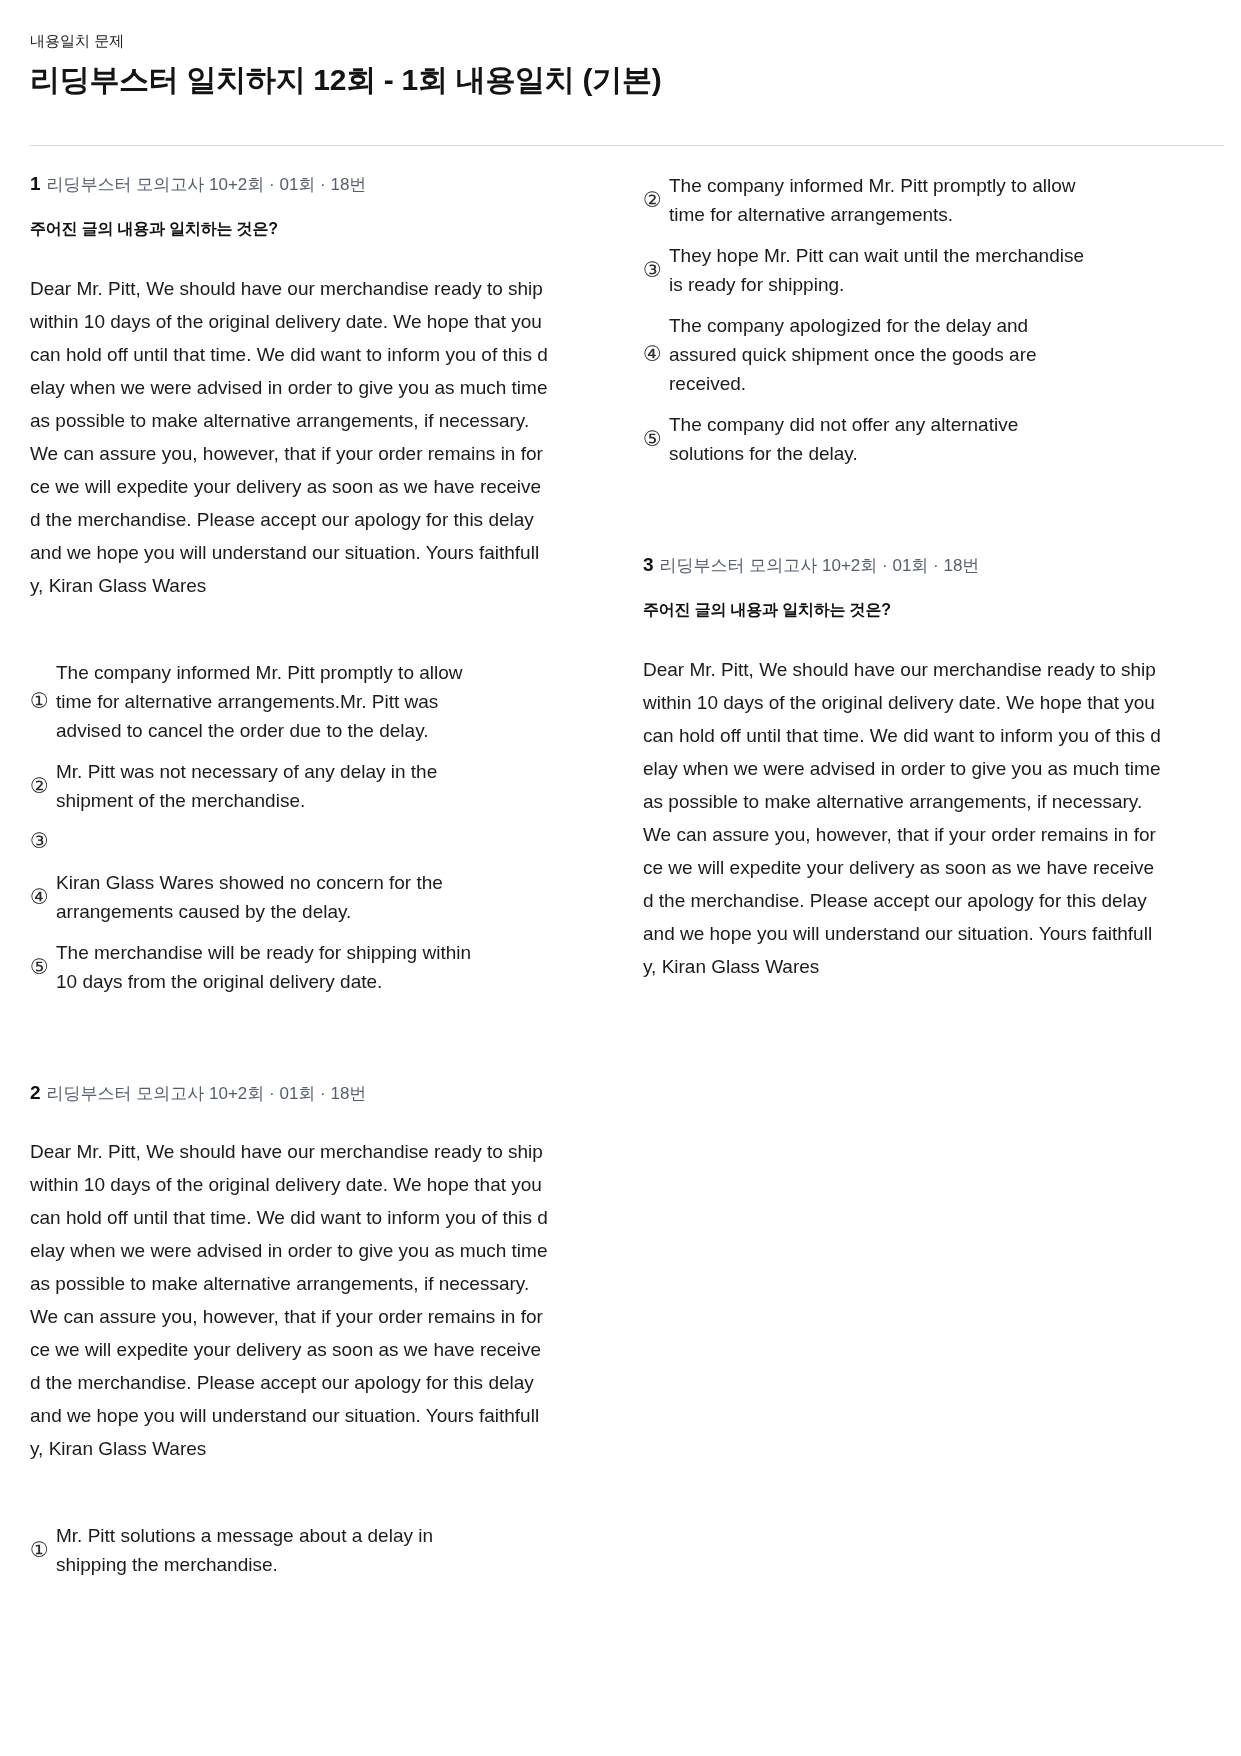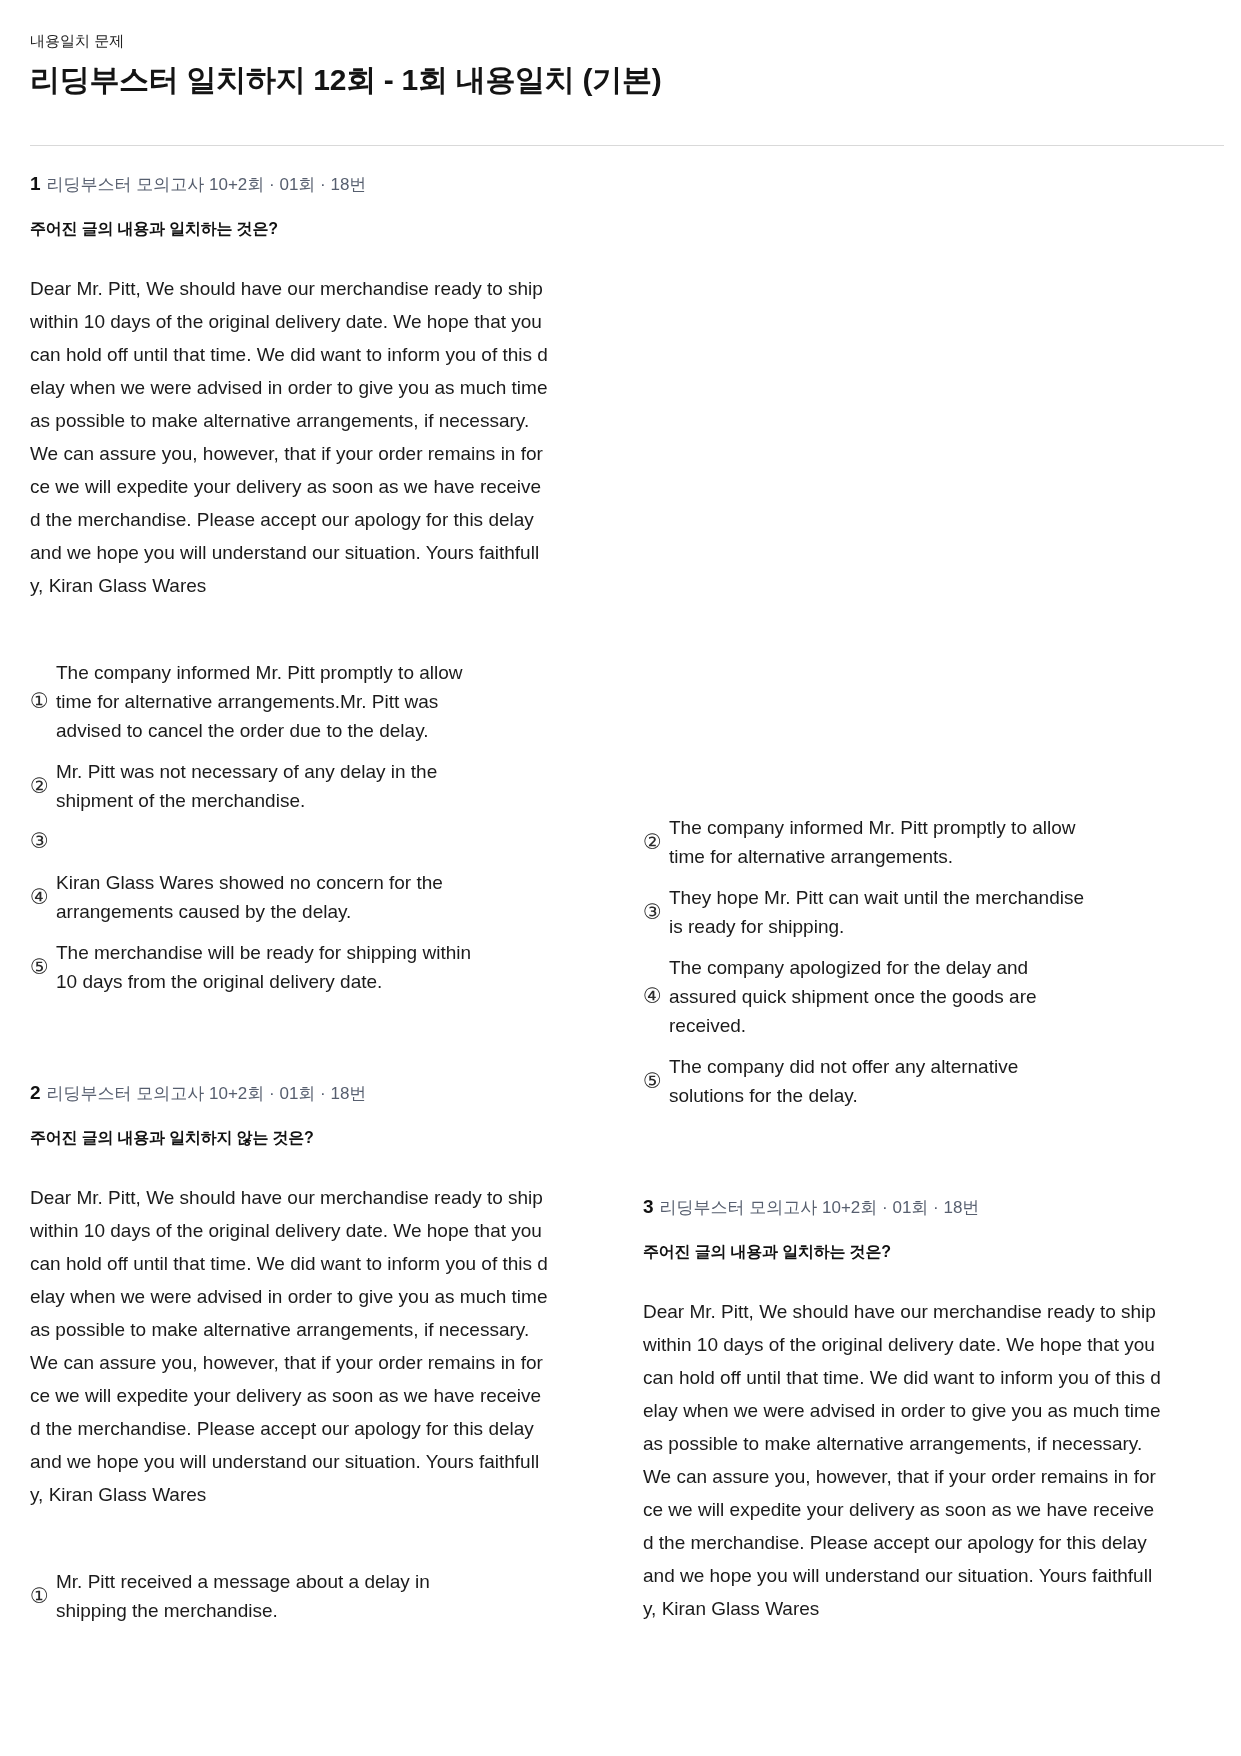--- a/index.html
+++ b/index.html
@@ -31,21 +31,21 @@
     letter-spacing: -0.3px;
   }
   .title-divider {
     border: none;
     border-top: 1px solid #d9d9d9;
     margin: 47px 0 0 0;
   }
   .columns {
     display: flex;
     margin-top: 25px;
-    align-items: flex-end;
+    align-items: flex-start;
   }
   .col-left {
     width: 556px;
     flex: 0 0 556px;
   }
   .col-divider {
     flex: 0 0 1px;
     width: 1px;
     background: #dddddd;
     margin-left: 32px;
@@ -161,26 +161,25 @@
             <span class="choice-marker">⑤</span>
             <span class="choice-text">The merchandise will be ready for shipping within 10 days from the original delivery date.</span>
           </li>
         </ol>
       </section>
 
       <section class="question">
         <div class="q-header">
           <span class="q-num">2</span><span>리딩부스터 모의고사 10+2회 · 01회 · 18번</span>
         </div>
-        <h2 class="q-prompt">주어진 글의 내용과 일치하지 않는 것은?</h2>
         <p class="passage">Dear Mr. Pitt, We should have our merchandise ready to ship within 10 days of the original delivery date. We hope that you can hold off until that time. We did want to inform you of this delay when we were advised in order to give you as much time as possible to make alternative arrangements, if necessary. We can assure you, however, that if your order remains in force we will expedite your delivery as soon as we have received the merchandise. Please accept our apology for this delay and we hope you will understand our situation. Yours faithfully, Kiran Glass Wares</p>
         <ol class="choices">
           <li class="choice">
             <span class="choice-marker">①</span>
-            <span class="choice-text">Mr. Pitt received a message about a delay in shipping the merchandise.</span>
+            <span class="choice-text">Mr. Pitt solutions a message about a delay in shipping the merchandise.</span>
           </li>
         </ol>
       </section>
 
     </div>
 
     <div class="col-divider"></div>
 
     <div class="col-right">
 

